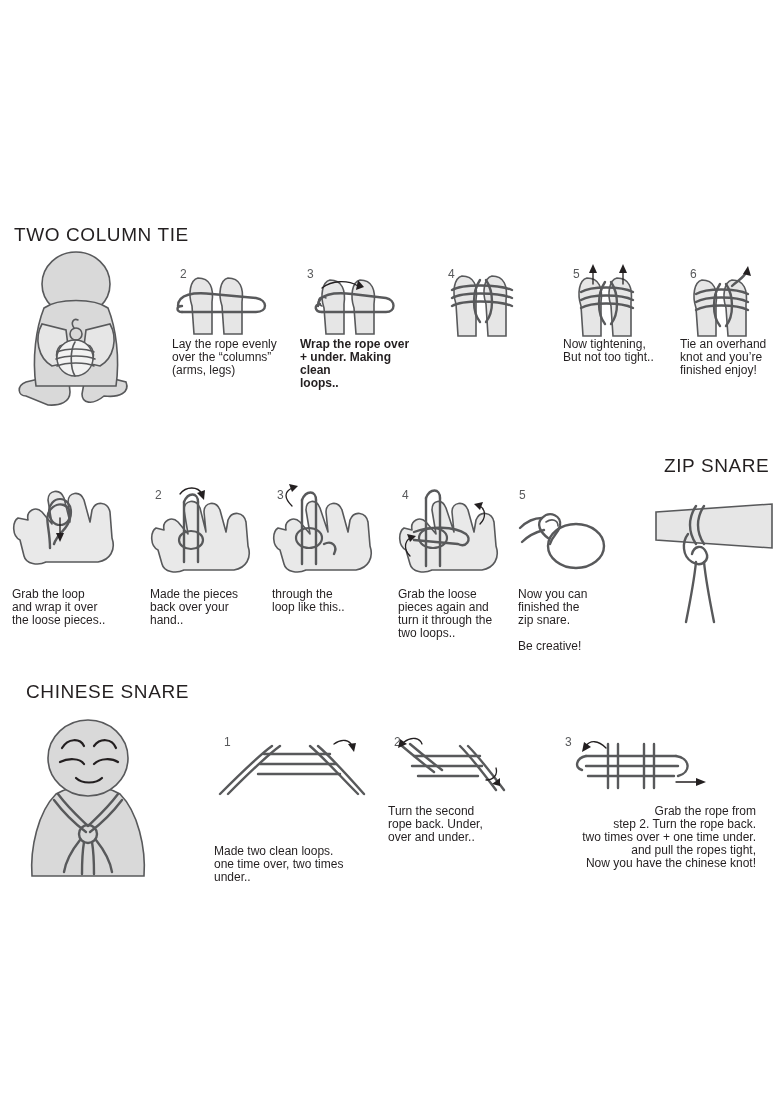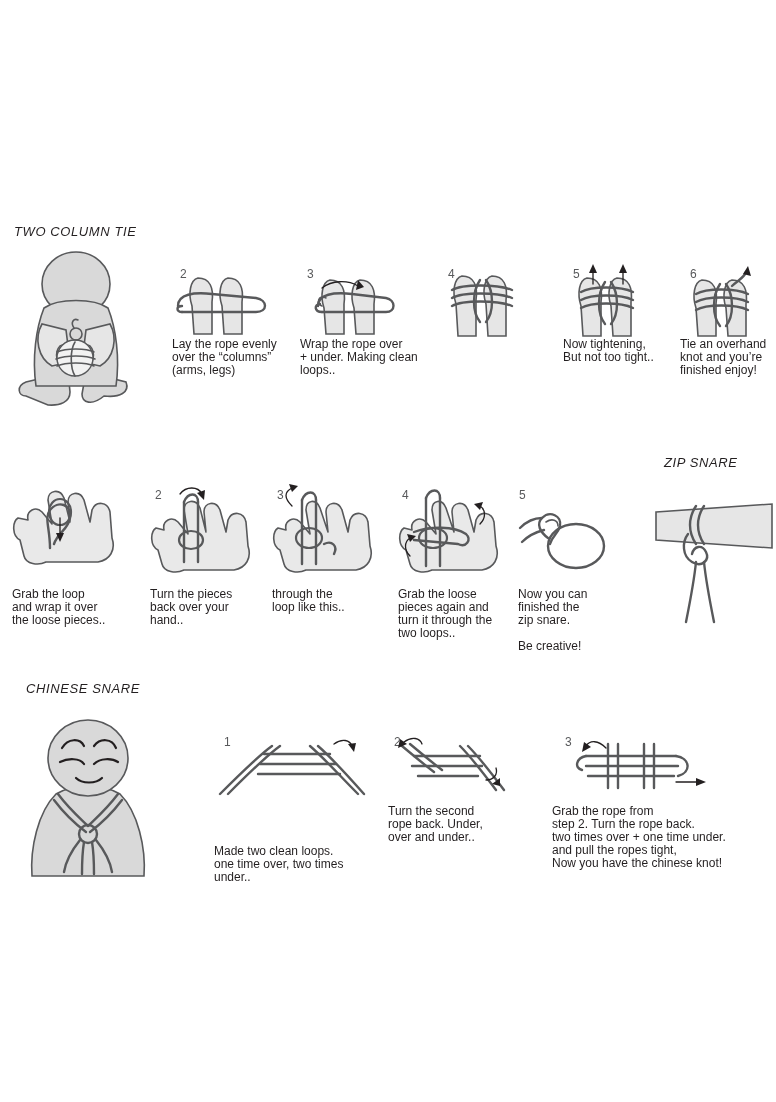--- a/index.html
+++ b/index.html
@@ -16,26 +16,25 @@
     overflow: hidden;
   }
   .page {
     position: absolute;
     left: 0; top: 0;
     width: 776px;
     height: 1102px;
   }
   .section-title {
     position: absolute;
-    font-size: 13px;
+    font-size: 19px;
     letter-spacing: 0.6px;
     color: #231f20;
     font-weight: 400;
     white-space: nowrap;
-    font-style: italic;
   }
   .step-num {
     position: absolute;
     font-size: 12px;
     color: #58595b;
   }
   .caption {
     position: absolute;
     font-size: 12px;
     line-height: 13px;
@@ -105,21 +104,21 @@
     <svg width="110" height="72" viewBox="0 0 110 72">
       <path class="body-fill-light" d="M30,10 C22,12 20,26 24,38 L26,64 L44,64 L44,34 C46,20 42,10 30,10 Z"></path>
       <path class="body-fill-light" d="M60,10 C52,12 50,26 54,38 L56,64 L74,64 L74,34 C76,20 72,10 60,10 Z"></path>
       <path class="rope" d="M18,36 C18,24 34,22 52,24 L86,28 C96,30 96,42 86,42 L22,42"></path>
       <path class="rope" d="M22,42 C14,42 14,34 20,34"></path>
       <path class="rope-thin" d="M26,28 C18,24 16,34 22,36"></path>
       <path class="arrow" d="M22,18 C32,10 48,10 58,16"></path>
       <path class="arrowhead" d="M58,10 L64,17 L56,20 Z"></path>
     </svg>
   </div>
-  <div class="caption" style="left:300px; top:338px; width:125px;">Wrap the rope over
+  <div class="caption" style="left:300px; top:338px; width:125px;font-weight:bold;">Wrap the rope over
 + under. Making clean
 loops..</div>
 
   <div class="step-num" style="left:448px; top:267px;">4</div>
   <div class="fig" style="left:438px; top:268px;">
     <svg width="100" height="76" viewBox="0 0 100 76">
       <path class="body-fill-light" d="M24,8 C16,10 14,24 18,36 L20,68 L38,68 L38,32 C40,18 36,8 24,8 Z"></path>
       <path class="body-fill-light" d="M54,8 C46,10 44,24 48,36 L50,68 L68,68 L68,32 C70,18 66,8 54,8 Z"></path>
       <path class="rope" d="M14,22 C24,16 60,16 74,22"></path>
       <path class="rope" d="M14,30 C24,24 60,24 74,30"></path>
@@ -186,21 +185,21 @@
     <svg width="120" height="92" viewBox="0 0 120 92">
       <path class="hand" d="M16,46 C10,50 10,64 18,68 L22,82 C24,90 36,92 44,88 L94,88 C106,86 112,76 108,64 L106,40 C104,30 92,28 88,38 L86,50 L80,28 C76,18 64,20 64,30 L66,50 L60,26 C56,16 44,18 44,28 L48,52 L38,40 C32,34 22,38 24,48 Z"></path>
       <path class="rope" d="M44,20 C44,44 44,66 44,80"></path>
       <path class="rope" d="M58,20 C58,44 58,66 58,80"></path>
       <path class="rope" d="M44,20 C48,10 58,10 58,20"></path>
       <ellipse cx="51" cy="58" rx="12" ry="9" fill="none" stroke="#58595b" stroke-width="2.2"></ellipse>
       <path class="arrow" d="M40,12 C46,4 58,4 62,12"></path>
       <path class="arrowhead" d="M64,18 L57,11 L65,8 Z"></path>
     </svg>
   </div>
-  <div class="caption" style="left:150px; top:588px; width:120px;">Turn the pieces
+  <div class="caption" style="left:150px; top:588px; width:120px;">Made the pieces
 back over your
 hand..</div>
 
   <div class="step-num" style="left:277px; top:488px;">3</div>
   <div class="fig" style="left:262px; top:482px;">
     <svg width="120" height="92" viewBox="0 0 120 92">
       <path class="hand" d="M16,46 C10,50 10,64 18,68 L22,82 C24,90 36,92 44,88 L94,88 C106,86 112,76 108,64 L106,40 C104,30 92,28 88,38 L86,50 L80,28 C76,18 64,20 64,30 L66,50 L58,26 C54,16 44,18 44,28 L48,52 L38,40 C32,34 22,38 24,48 Z"></path>
       <path class="rope" d="M40,18 C40,42 40,66 40,82"></path>
       <path class="rope" d="M54,18 C54,42 54,66 54,82"></path>
       <path class="rope" d="M40,18 C44,8 54,8 54,18"></path>
@@ -336,19 +335,19 @@
       <path class="rope" d="M30,28 C56,28 92,28 122,28"></path>
       <path class="rope" d="M32,38 C56,38 92,38 118,38"></path>
       <path class="rope" d="M30,18 C20,20 18,30 26,32"></path>
       <path class="rope" d="M120,18 C134,20 136,34 122,38"></path>
       <path class="arrow" d="M50,10 C42,2 34,2 30,8"></path>
       <path class="arrowhead" d="M26,14 L28,4 L35,9 Z"></path>
       <path class="arrow" d="M120,44 L142,44"></path>
       <path class="arrowhead" d="M150,44 L140,48 L140,40 Z"></path>
     </svg>
   </div>
-  <div class="caption" style="left:552px; top:805px; width:190px;">Grab the rope from
+  <div class="caption" style="left:566px; top:805px; width:190px;text-align:right;">Grab the rope from
 step 2. Turn the rope back.
 two times over + one time under.
 and pull the ropes tight,
 Now you have the chinese knot!</div>
 
 </div>
 
 </body></html>

